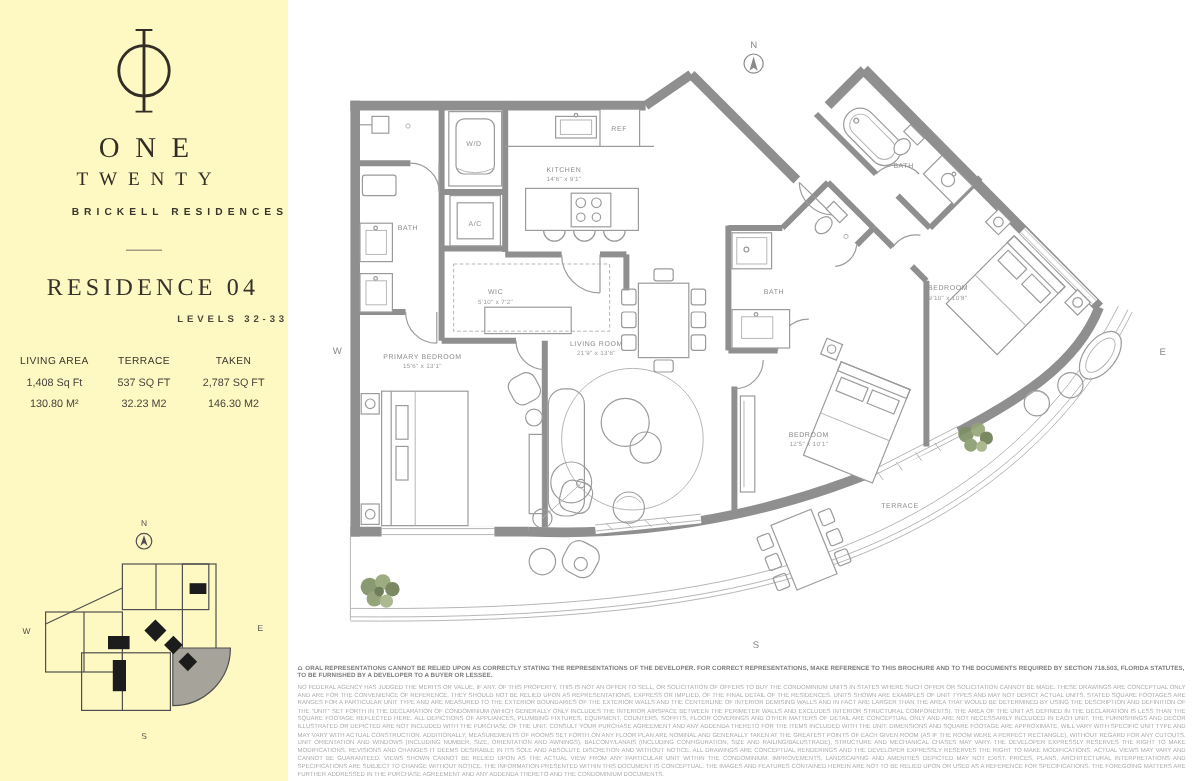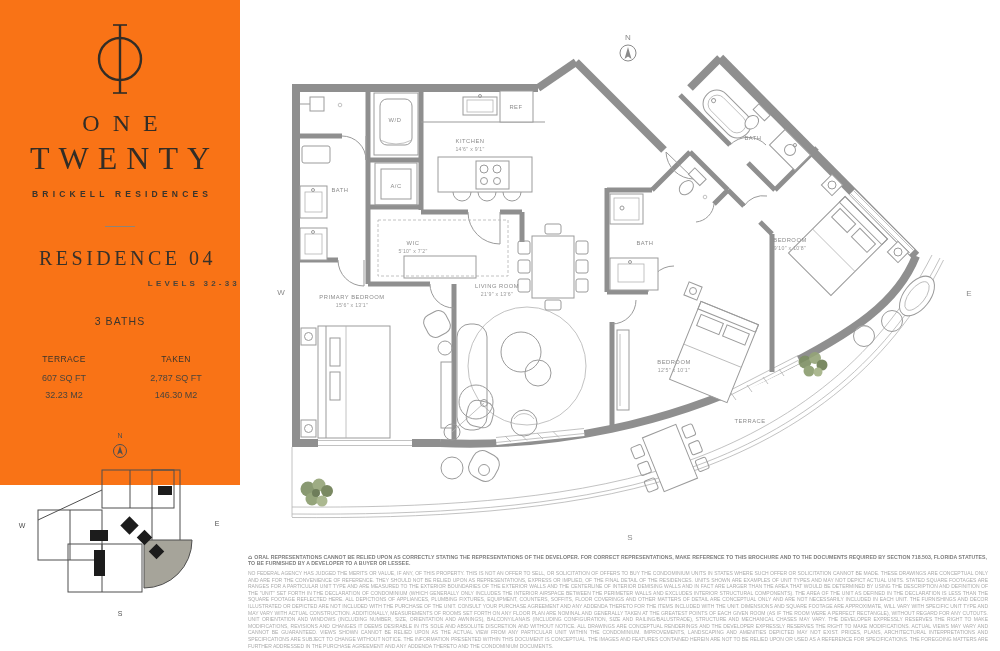--- a/index.html
+++ b/index.html
@@ -1,27 +1,27 @@
 <!DOCTYPE html>
 <html><head>
 <meta charset="utf-8">
 <style>
   html,body{margin:0;padding:0;background:#e9e9e9;}
   .page{position:relative;width:1000px;height:651px;background:#fff;overflow:hidden;
         font-family:"Liberation Sans",sans-serif;}
   
-  .sidebar{position:absolute;left:0;top:0;width:240px;height:485px;background:#f97316;
+  .sidebar{position:absolute;left:0;top:0;width:240px;height:651px;background:#fef9c3;
            color:#332d26;text-align:center;}
   .logo-wrap{margin-top:16px;}
   .brand-one{font-family:"Liberation Serif",serif;font-size:24px;letter-spacing:13px;
              padding-left:13px;color:#332d26;margin-top:4px;}
-  .brand-twenty{font-family:"Liberation Serif",serif;font-size:32px;letter-spacing:9px;
+  .brand-twenty{font-family:"Liberation Serif",serif;font-size:16px;letter-spacing:9px;
              padding-left:9px;color:#332d26;margin-top:3px;}
   .brand-sub{font-size:8.5px;font-weight:700;letter-spacing:4.2px;padding-left:4.2px;
-             margin-top:12px;color:#3a342c;}
+             margin-top:12px;color:#3a342c;text-align:right;}
   .rule{width:30px;height:1px;background:#8d8478;margin:27px auto 0;}
   .res-title{font-family:"Liberation Serif",serif;font-size:20px;letter-spacing:3.5px;
              padding-left:15px;margin-top:20px;color:#37312a;}
   .levels{font-size:8px;font-weight:700;letter-spacing:3.2px;padding-left:3.2px;
           margin-top:9px;color:#4a443b;text-align:right;}
   .bb{font-size:10.5px;letter-spacing:1.1px;margin-top:25px;color:#3c362e;line-height:16px;}
   .stats{display:flex;margin:25px 8px 0;}
   .stat-col{flex:1;}
   .stat-col .lab{font-size:8.5px;letter-spacing:.4px;color:#3a342c;margin-bottom:9px;}
   .stat-col .v{font-size:9px;color:#4a443c;margin-bottom:7px;}
@@ -63,26 +63,30 @@
         <line x1="53" y1="77" x2="67" y2="77" stroke="#332d26" stroke-width="1.6"></line>
       </svg>
     </div>
     <div class="brand-one">ONE</div>
     <div class="brand-twenty">TWENTY</div>
     <div class="brand-sub">BRICKELL RESIDENCES</div>
     <div class="rule"></div>
     <div class="res-title">RESIDENCE 04</div>
     <div class="levels">LEVELS 32-33</div>
     <div class="bb">
-      <div>3 BATHS</div>
     </div>
     <div class="stats">
       <div class="stat-col">
+        <div class="lab">LIVING AREA</div>
+        <div class="v">1,408 Sq Ft</div>
+        <div class="v">130.80 M²</div>
+      </div>
+      <div class="stat-col">
         <div class="lab">TERRACE</div>
-        <div class="v">607 SQ FT</div>
+        <div class="v">537 SQ FT</div>
         <div class="v">32.23 M2</div>
       </div>
       <div class="stat-col">
         <div class="lab">TAKEN</div>
         <div class="v">2,787 SQ FT</div>
         <div class="v">146.30 M2</div>
       </div>
     </div>
 
     <div class="keyplan">

